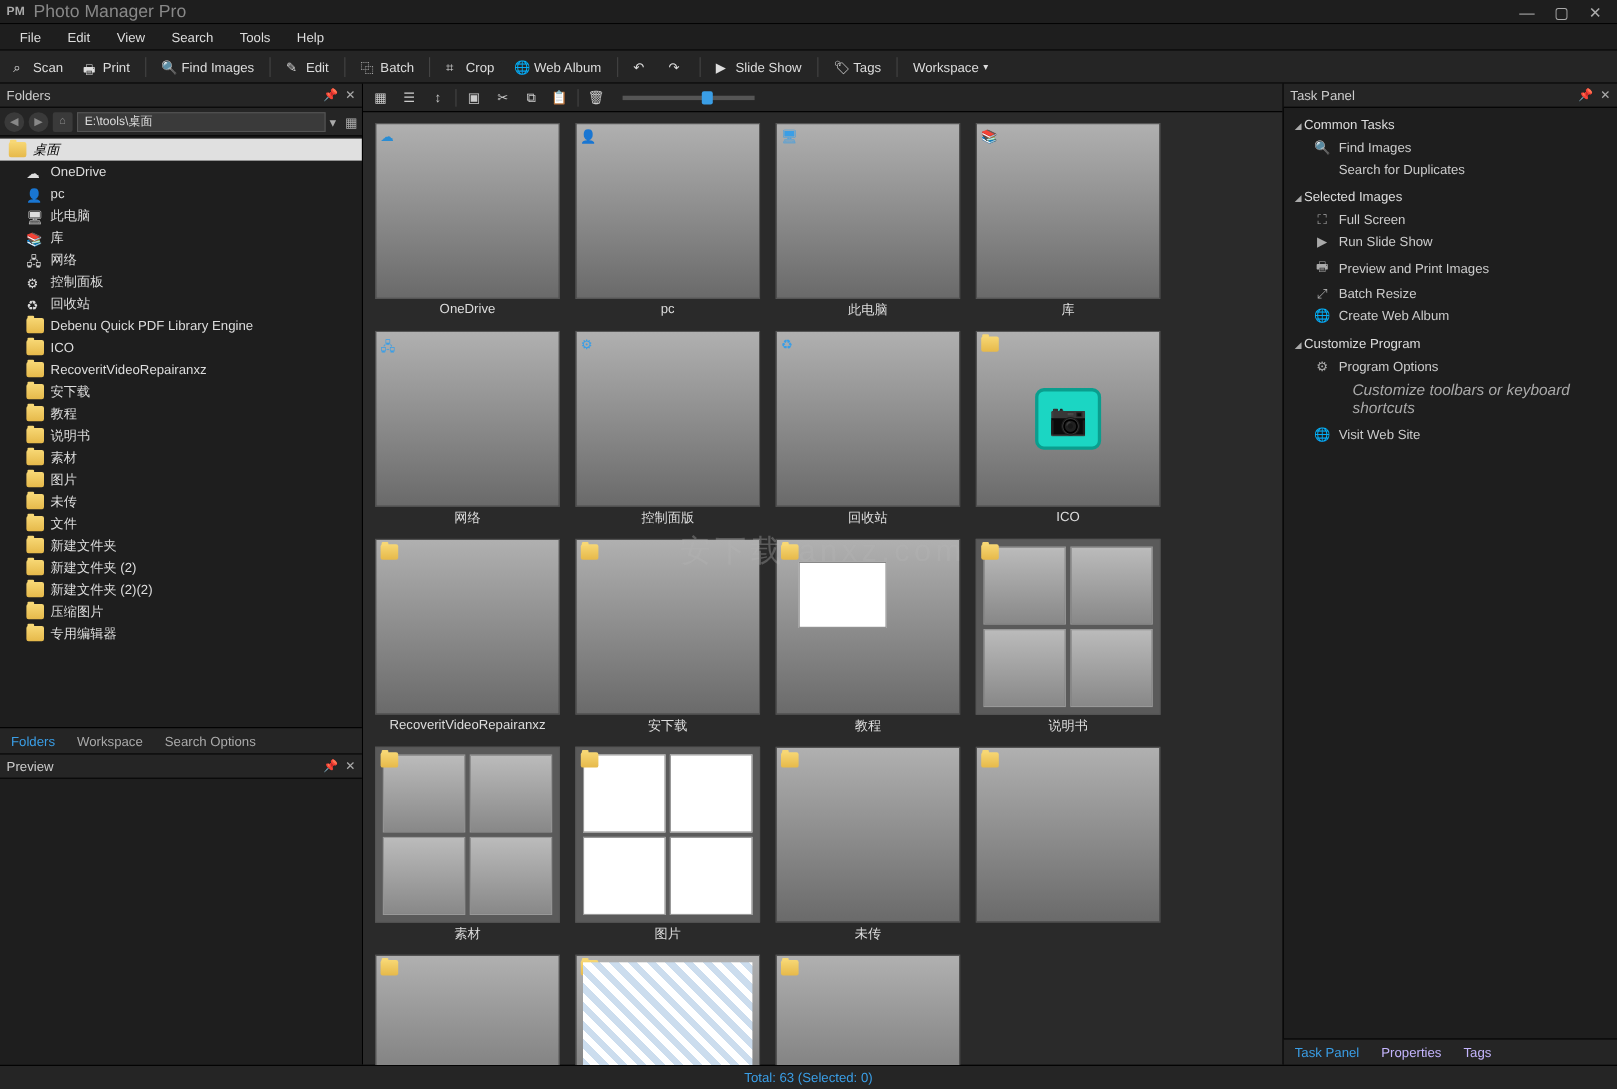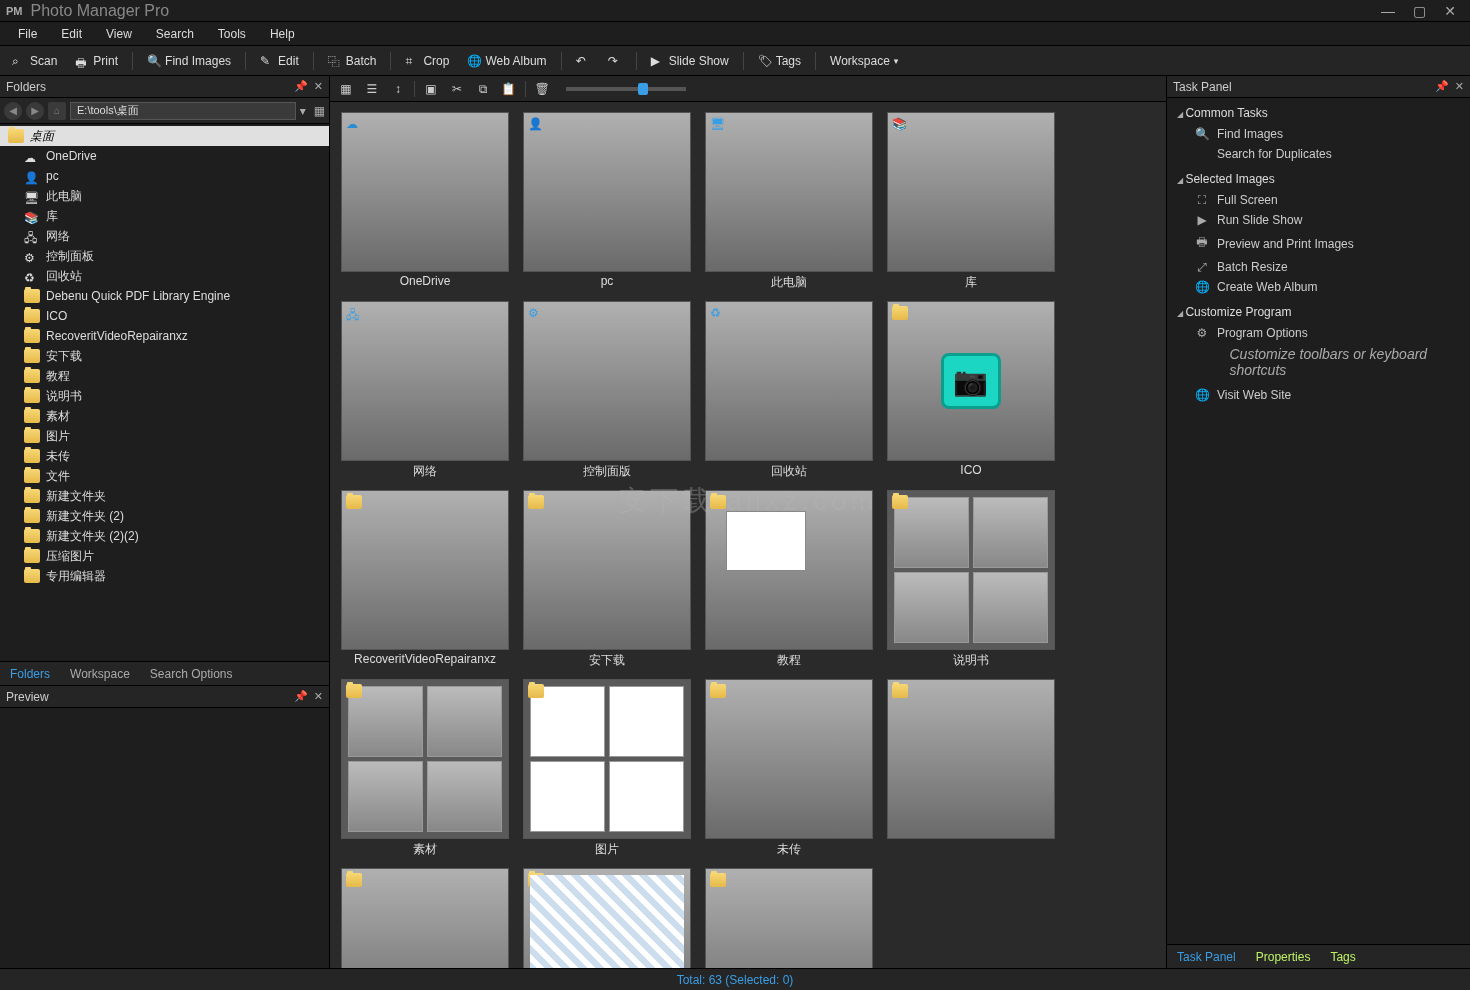--- a/index.html
+++ b/index.html
@@ -80,21 +80,21 @@
 .right-panel { width: 304px; background: #1e1e1e; border-left: 1px solid #000; display: flex; flex-direction: column; }
 .task-body { flex: 1; overflow-y: auto; padding: 4px 0; }
 .task-group { margin-bottom: 4px; }
 .task-group-head { padding: 4px 10px; color: #ddd; cursor: pointer; font-size: 12px; }
 .task-group-head::before { content: "◢ "; font-size: 8px; color: #aaa; }
 .task-link { padding: 3px 10px 3px 28px; color: #ccc; cursor: pointer; font-size: 12px; display: flex; align-items: center; gap: 8px; }
 .task-link .ti { width: 14px; display: inline-block; text-align: center; color: #aaa; }
 .task-link.sub { padding-left: 42px; color: #aaa; font-size: 14px; font-style: italic; }
 
 .right-tabs { height: 24px; background: #252525; display: flex; align-items: center; border-top: 1px solid #000; }
-.right-tabs .tab { padding: 4px 10px; color: #bef264; cursor: pointer; font-size: 12px; }
+.right-tabs .tab { padding: 4px 10px; color: #c4b5fd; cursor: pointer; font-size: 12px; }
 .right-tabs .tab.active { color: #3a9ee6; }
 
 
 .statusbar { height: 22px; background: #252525; border-top: 1px solid #000; display: flex; align-items: center; justify-content: center; color: #3a9ee6; font-size: 12px; }
 </style>
 </head>
 <body>
 
 <div class="titlebar">
   <span class="logo">PM</span>

